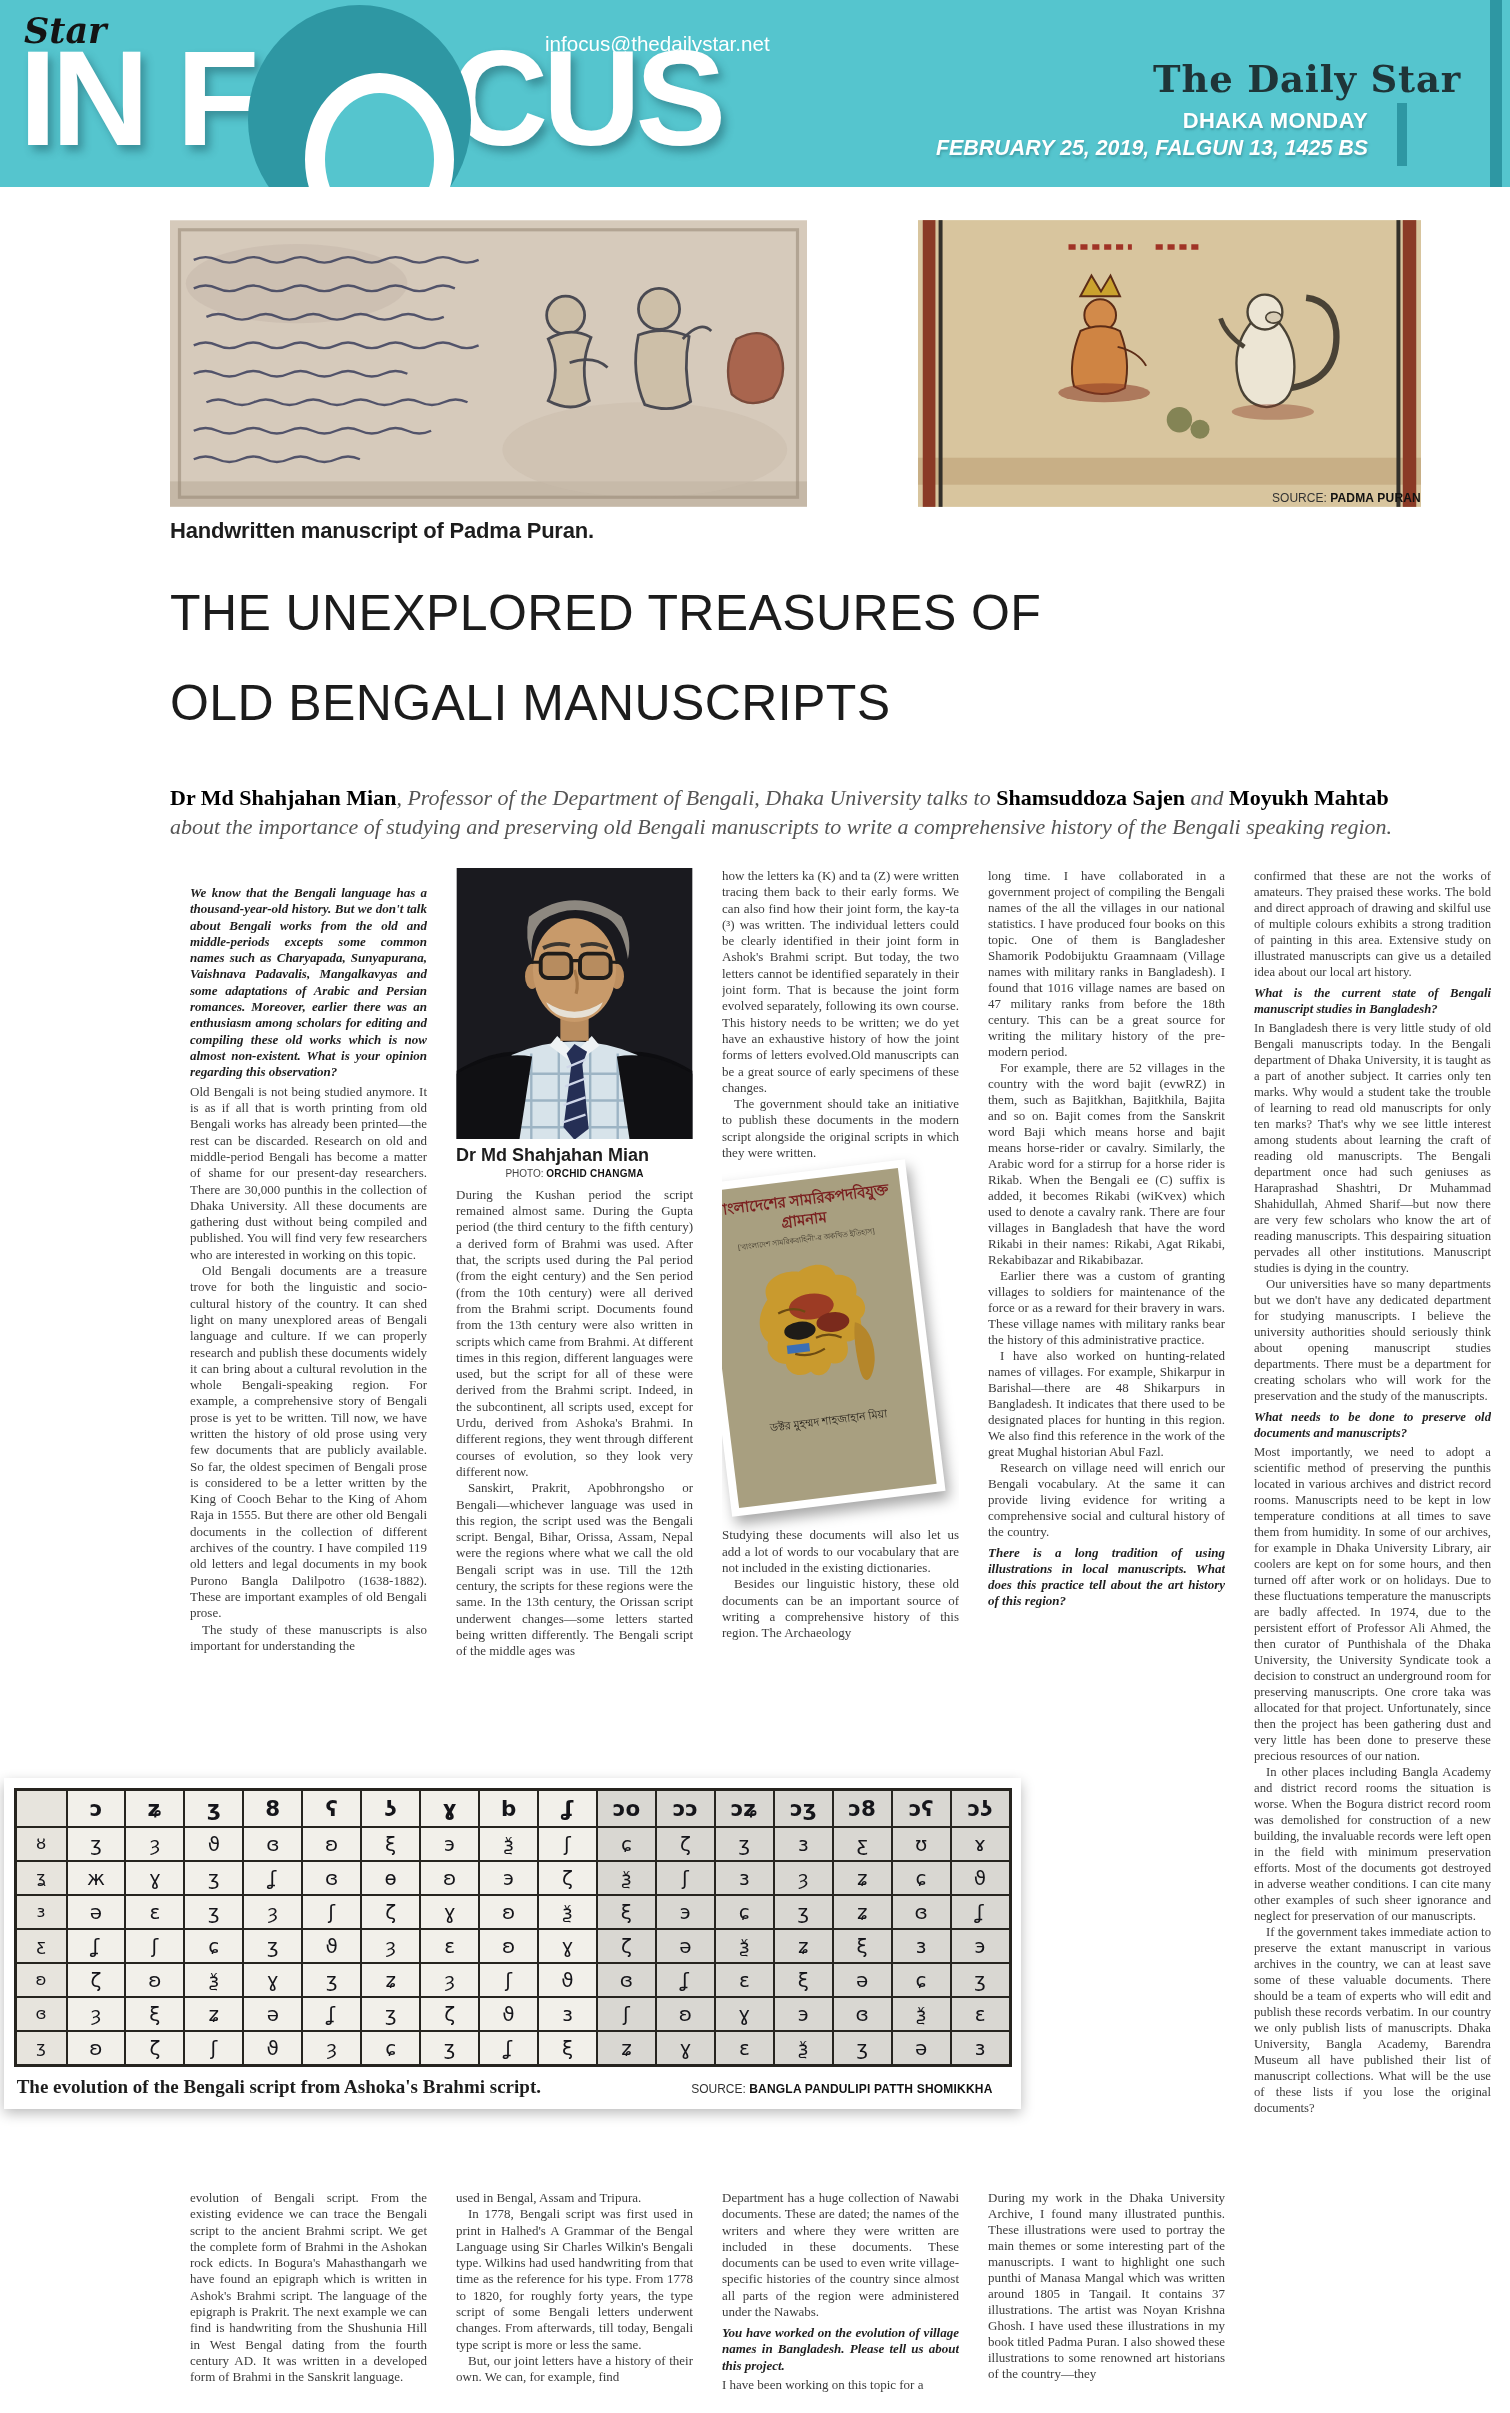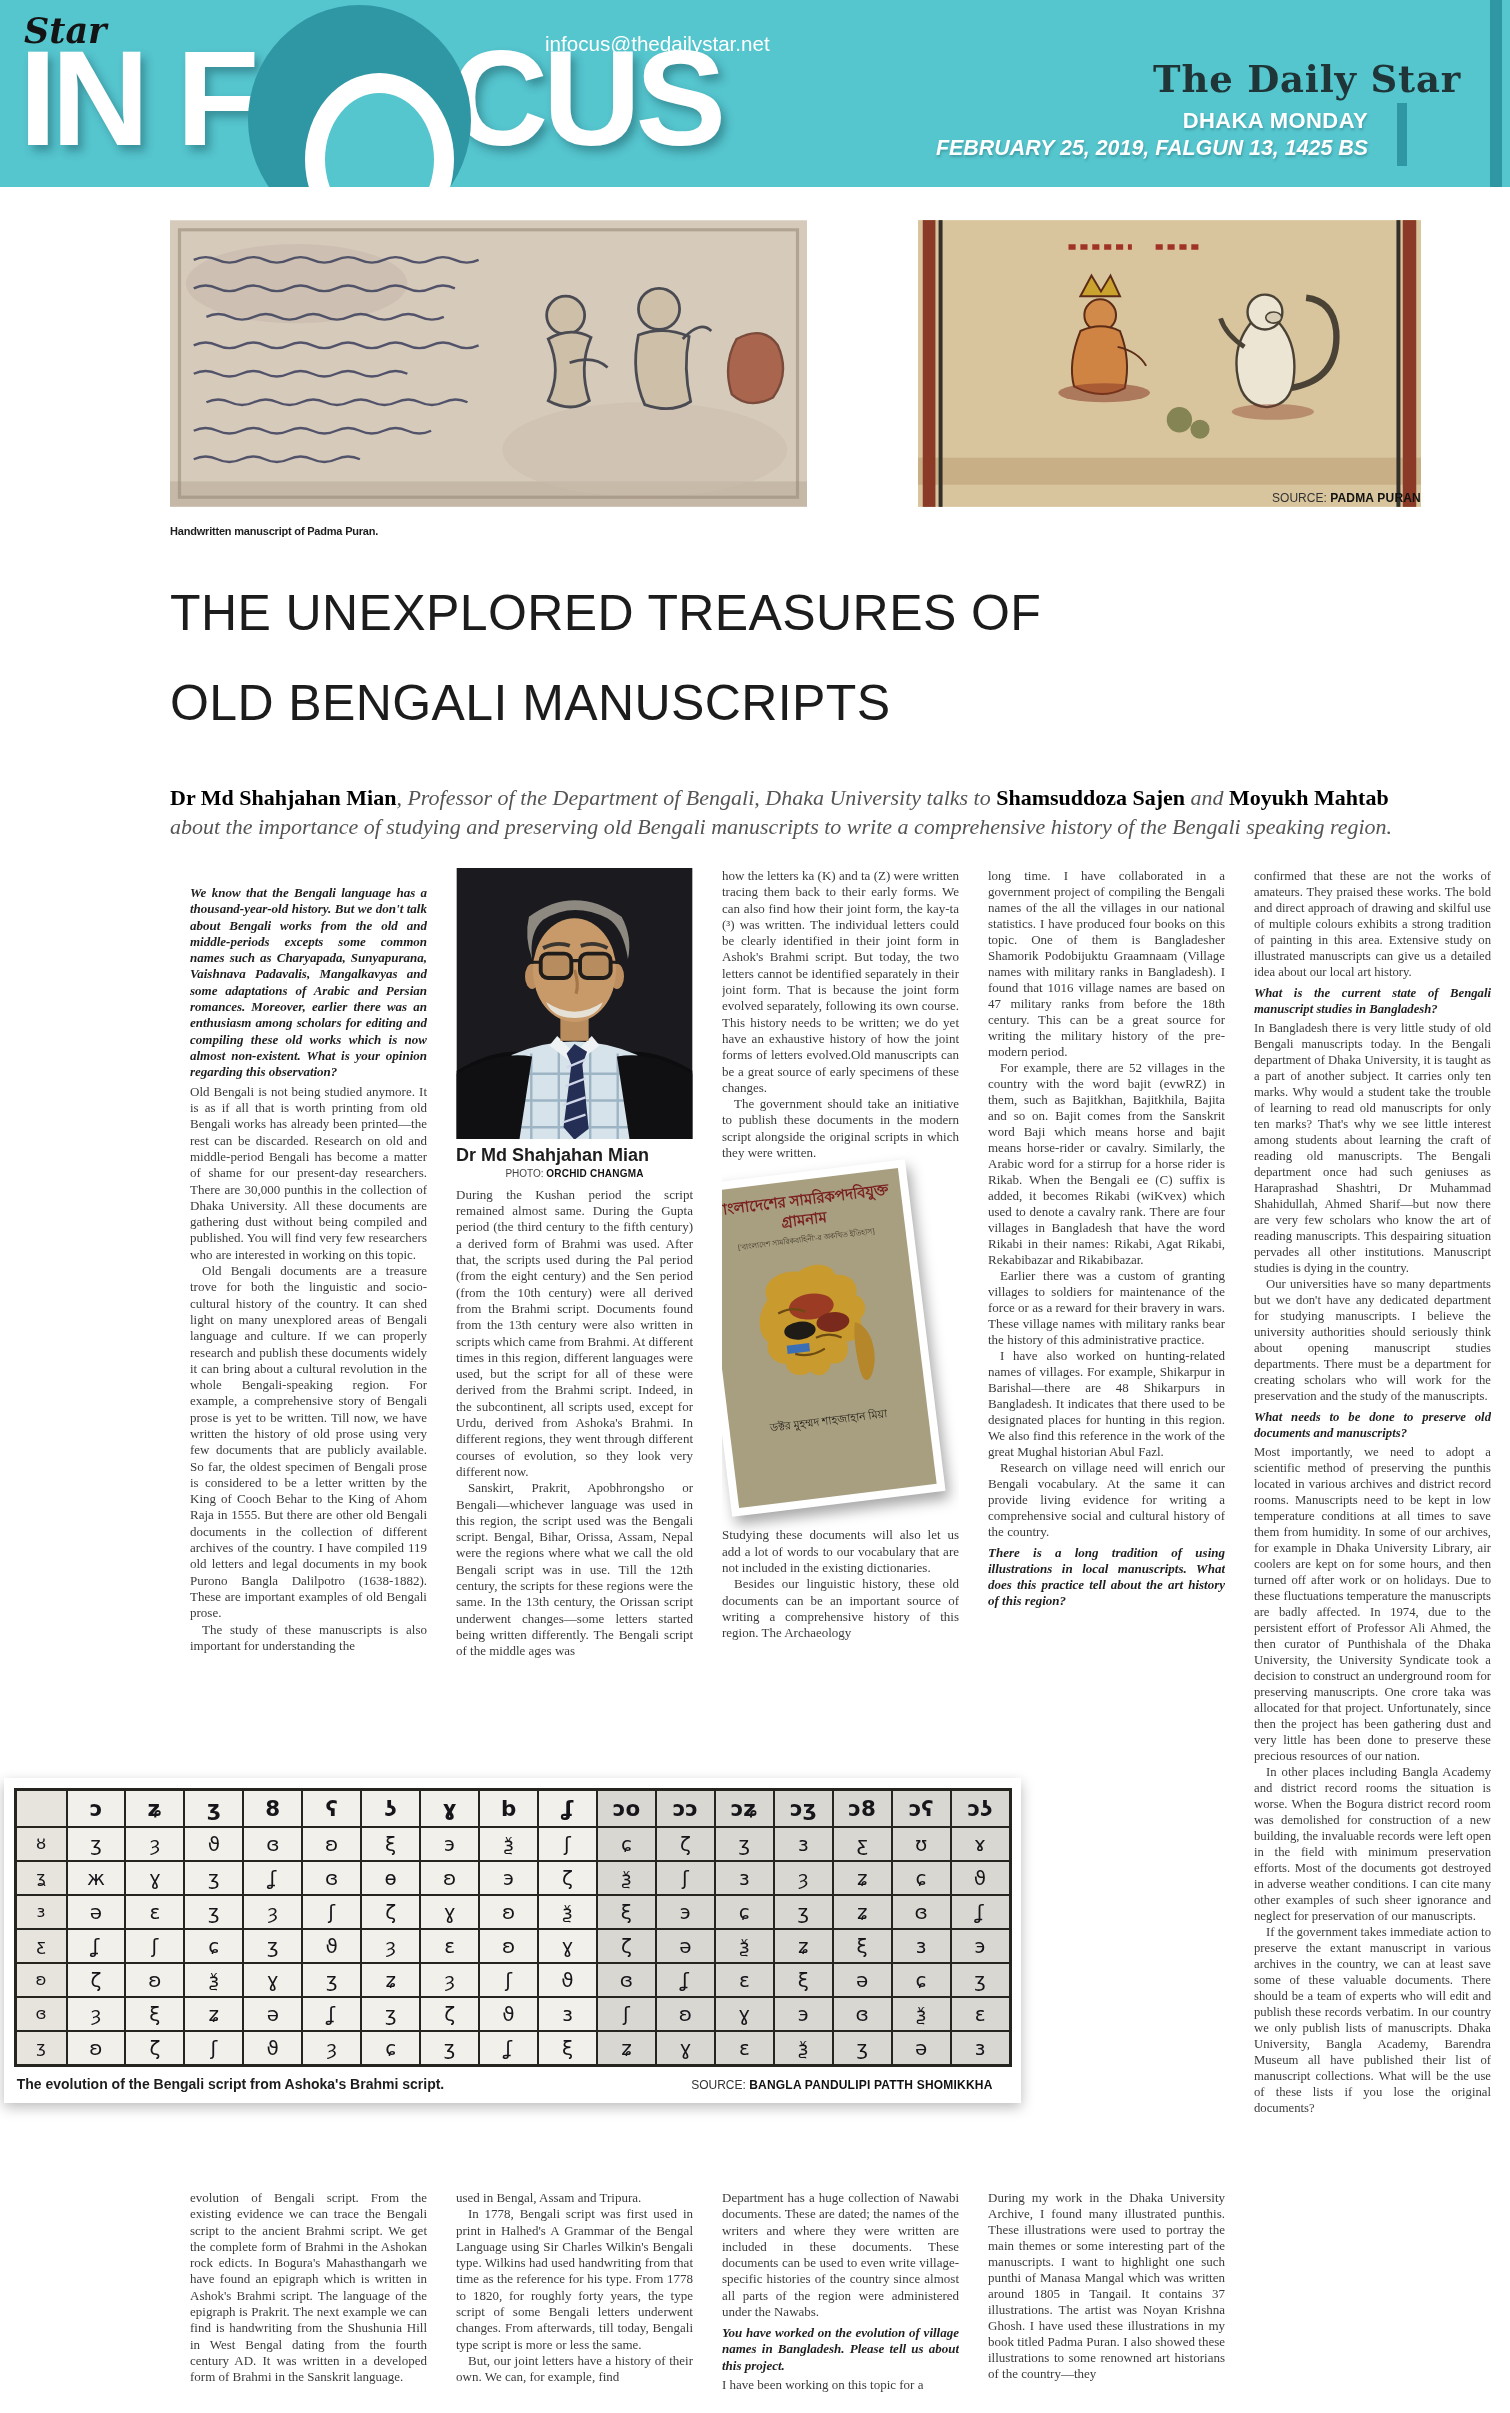--- a/index.html
+++ b/index.html
@@ -26,21 +26,21 @@
   .pageno-wrap{position:absolute;right:76px;top:103px;display:flex;align-items:center;gap:17px;flex-direction:column;}
   .pagebar{width:10.3px;height:63px;background:#2e97a3;}
   .pageno{font-family:"Liberation Sans",sans-serif;font-weight:bold;font-size:57px;line-height:63px;color:#ffffff;}
   .edge-strip{position:absolute;right:8px;top:0;width:12px;height:187px;background:#2e97a3;}
   
   .photos{position:absolute;left:170px;top:220px;width:1251px;height:348px;}
   .photo-fig{position:absolute;top:0;margin:0;}
   .photo-fig svg{display:block;}
   .fig-left{left:0;}
   .fig-right{left:748px;}
-  .photo-cap{font-family:"Liberation Sans",sans-serif;font-weight:bold;font-size:11px;line-height:22px;
+  .photo-cap{font-family:"Liberation Sans",sans-serif;font-weight:bold;font-size:22px;line-height:22px;
              color:#1d1d1d;margin-top:12.7px;letter-spacing:-0.2px;}
   .cap-right-wrap{position:relative;width:503px;}
   .cap-right-wrap .photo-cap{width:380px;}
   .source-line{position:absolute;right:0;bottom:1.6px;font-family:"Liberation Sans",sans-serif;font-size:12px;color:#333;}
   .source-line b{color:#111;letter-spacing:0.2px;}
   
   .headline{position:absolute;left:170px;top:587px;font-family:"Liberation Sans",sans-serif;
             font-weight:400;font-size:50px;line-height:52px;color:#1c1c1c;letter-spacing:0.4px;}
   .headline .hl2{margin-top:38px;}
   .byline{position:absolute;left:170px;top:761px;width:1273px;font-size:22px;line-height:29px;}
@@ -78,21 +78,21 @@
   
   .script-card{position:absolute;left:-186px;top:910px;width:1017px;background:#ffffff;box-sizing:border-box;
                padding:9.5px 9.5px 6.3px;box-shadow:0 4.7px 12.7px rgba(0,0,0,.28);}
   .glyph-grid{display:grid;grid-template-columns:51px repeat(16,1fr);border:2.4px solid #26241f;}
   .gcell{border:1.6px solid #26241f;height:32px;display:flex;align-items:center;justify-content:center;
          font-family:"DejaVu Sans",sans-serif;font-size:20px;color:#15151a;background:#f2f0ea;}
   .gnum{height:35px;font-weight:bold;font-size:21.4px;}
   .glab{background:#e7e4dd;font-size:16.6px;}
   .gdark{background:#d9d7d2;}
   .table-cap-row{display:flex;justify-content:space-between;align-items:baseline;padding:9.5px 11px 4.7px 3.2px;}
-  .table-cap{font-family:Liberation Sans, sans-serif;font-weight:bold;font-size:14px;color:#1d1d1d;}
+  .table-cap{font-family:Liberation Serif, serif;font-weight:bold;font-size:19px;color:#1d1d1d;}
   .table-source{font-family:"Liberation Sans",sans-serif;font-size:12px;color:#333;margin-right:8px;}
   .table-source b{color:#111;letter-spacing:0.2px;}
 </style>
 </head>
 <body>
 
 <div class="page">
 
   <header class="masthead">
     <div class="star-logo">Star</div>

